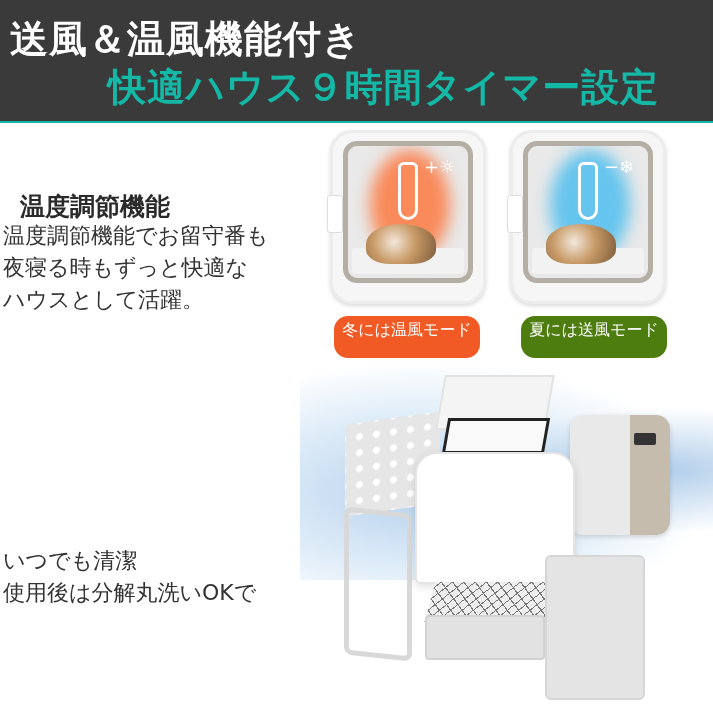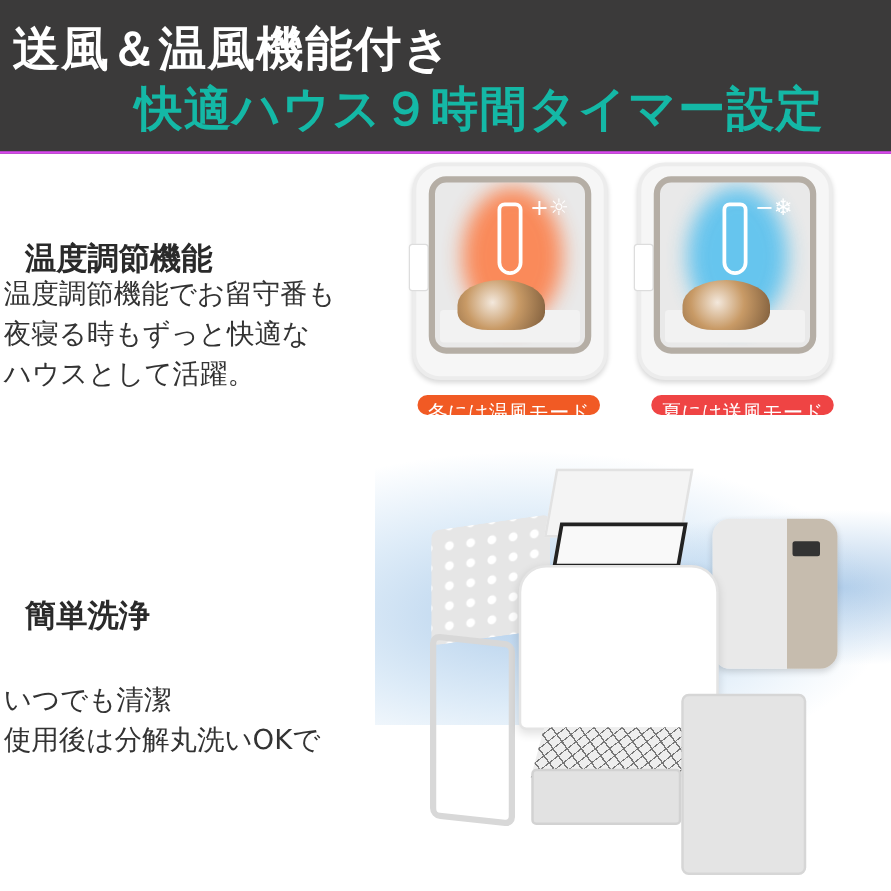--- a/index.html
+++ b/index.html
@@ -1,30 +1,30 @@
 <!DOCTYPE html>
 <html><head>
 <meta charset="utf-8">
 <style>
   html,body{margin:0;padding:0;}
   body{width:713px;height:713px;overflow:hidden;background:#fff;position:relative;font-family:"DejaVu Sans","Liberation Sans",sans-serif;}
-  .header{position:absolute;left:0;top:0;width:713px;height:121px;background:#3b3a3a;border-bottom:2px solid #d946ef;}
+  .header{position:absolute;left:0;top:0;width:713px;height:121px;background:#3b3a3a;border-bottom:2px solid #14b8a6;}
   .h1{position:absolute;left:10px;top:14px;color:#fff;font-weight:bold;font-size:38px;letter-spacing:1px;white-space:nowrap;}
   .h2{position:absolute;left:108px;top:62px;color:#14b8a6;font-weight:bold;font-size:38px;letter-spacing:1px;white-space:nowrap;}
   .sec-title{position:absolute;left:20px;color:#2a2a2a;font-weight:bold;font-size:25px;line-height:30px;white-space:nowrap;}
   .sec-body{position:absolute;left:3px;color:#333;font-size:22px;line-height:32px;white-space:nowrap;}
   .cage{position:absolute;top:130px;width:150px;height:168px;border-radius:22px;background:#f6f6f6;border:3px solid #ececec;box-shadow:0 2px 4px rgba(0,0,0,.15);}
   .cage-inner{position:absolute;left:10px;top:8px;right:10px;bottom:18px;border-radius:14px;background:#e9e9e9;border:5px solid #b5aea5;overflow:hidden;}
   .glow{position:absolute;left:22px;top:4px;width:80px;height:110px;border-radius:50%;filter:blur(8px);}
   .floor{position:absolute;left:4px;right:4px;bottom:4px;height:26px;background:#f2f2f2;border-radius:3px;}
   .cat{position:absolute;left:18px;bottom:14px;width:70px;height:40px;border-radius:50% 50% 35% 35%;background:radial-gradient(circle at 40% 45%,#f3e8dc 0,#c89a66 45%,#7a5a3a 100%);}
   .thermo{position:absolute;left:50px;top:16px;width:14px;height:52px;border:3px solid #fff;border-radius:8px 8px 14px 14px;}
   .thermo-sym{position:absolute;left:76px;top:12px;color:#fff;font-size:18px;line-height:18px;}
   .handle{position:absolute;left:-6px;top:62px;width:14px;height:36px;background:#fff;border:1px solid #ddd;border-radius:3px;}
-  .badge{position:absolute;top:316px;height:16px;width:146px;border-radius:14px;color:#fff;font-size:16px;line-height:28px;text-align:center;white-space:nowrap;}
+  .badge{position:absolute;top:316px;height:42px;width:146px;border-radius:14px;color:#fff;font-size:16px;line-height:28px;text-align:center;white-space:nowrap;}
   .water{position:absolute;left:300px;top:360px;width:413px;height:220px;background:radial-gradient(ellipse at 30% 60%,rgba(120,170,220,.55) 0,rgba(160,200,235,.35) 40%,rgba(255,255,255,0) 70%),radial-gradient(ellipse at 90% 50%,rgba(90,150,210,.45) 0,rgba(255,255,255,0) 40%);}
   .part{position:absolute;box-sizing:border-box;}
   .panel-l{left:345px;top:418px;width:95px;height:92px;background:#e6e6e6;border-radius:6px;transform:skewY(-8deg);}
   .dots{background-image:radial-gradient(circle,#fff 3px,transparent 4px);background-size:17px 16px;background-position:6px 6px;}
   .filter1{left:440px;top:375px;width:110px;height:55px;background:#f4f4f4;border:2px solid #e2e2e2;transform:skewX(-10deg);}
   .filter2{left:445px;top:418px;width:102px;height:36px;border:3px solid #222;background:#f9f9f9;transform:skewX(-10deg);}
   .body-box{left:415px;top:452px;width:160px;height:132px;background:#fff;border:2px solid #e4e4e4;border-radius:22px 22px 6px 6px;box-shadow:0 3px 8px rgba(0,0,0,.12);}
   .unit{left:570px;top:415px;width:100px;height:120px;background:linear-gradient(90deg,#e9e9e9 0,#e9e9e9 60%,#c6bcae 60%);border-radius:14px;box-shadow:0 2px 5px rgba(0,0,0,.15);}
   .unit-screen{position:absolute;right:14px;top:18px;width:22px;height:12px;background:#333;border-radius:2px;}
   .frame{left:344px;top:510px;width:68px;height:148px;border:5px solid #d8d8d8;border-radius:8px;transform:skewY(6deg);}
@@ -63,24 +63,23 @@
   <div class="cage-inner">
     <div class="glow" style="background:#3ab8ef;opacity:.75;"></div>
     <div class="thermo"></div>
     <div class="thermo-sym">−❄</div>
     <div class="floor"></div>
     <div class="cat"></div>
   </div>
 </div>
 
 <div class="badge" style="left:334px;background:#f15a24;">冬には温風モード</div>
-<div class="badge" style="left:521px;background:#ef4444;">夏には送風モード</div>
+<div class="badge" style="left:521px;background:#4d7c0f;">夏には送風モード</div>
 
 <div class="sec-title" style="top:478px;">
-  <div>簡単洗浄</div>
 </div>
 <div class="sec-body" style="top:545px;">
   <div>いつでも清潔</div>
   <div>使用後は分解丸洗いOKで</div>
 </div>
 
 <div class="water"></div>
 <div class="part panel-l dots"></div>
 <div class="part filter1"></div>
 <div class="part filter2"></div>

